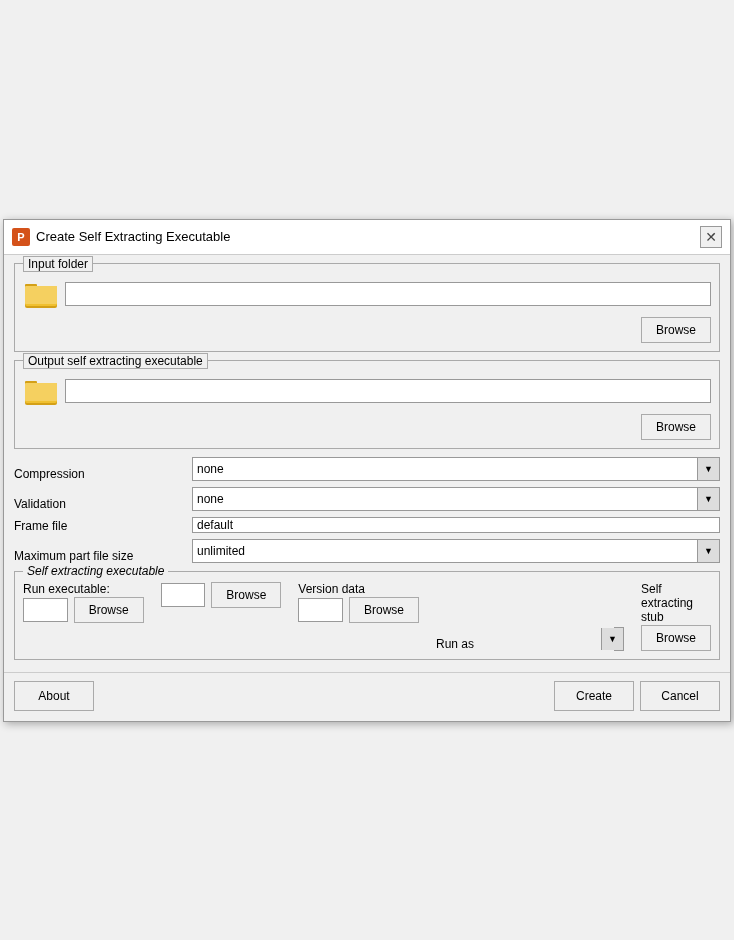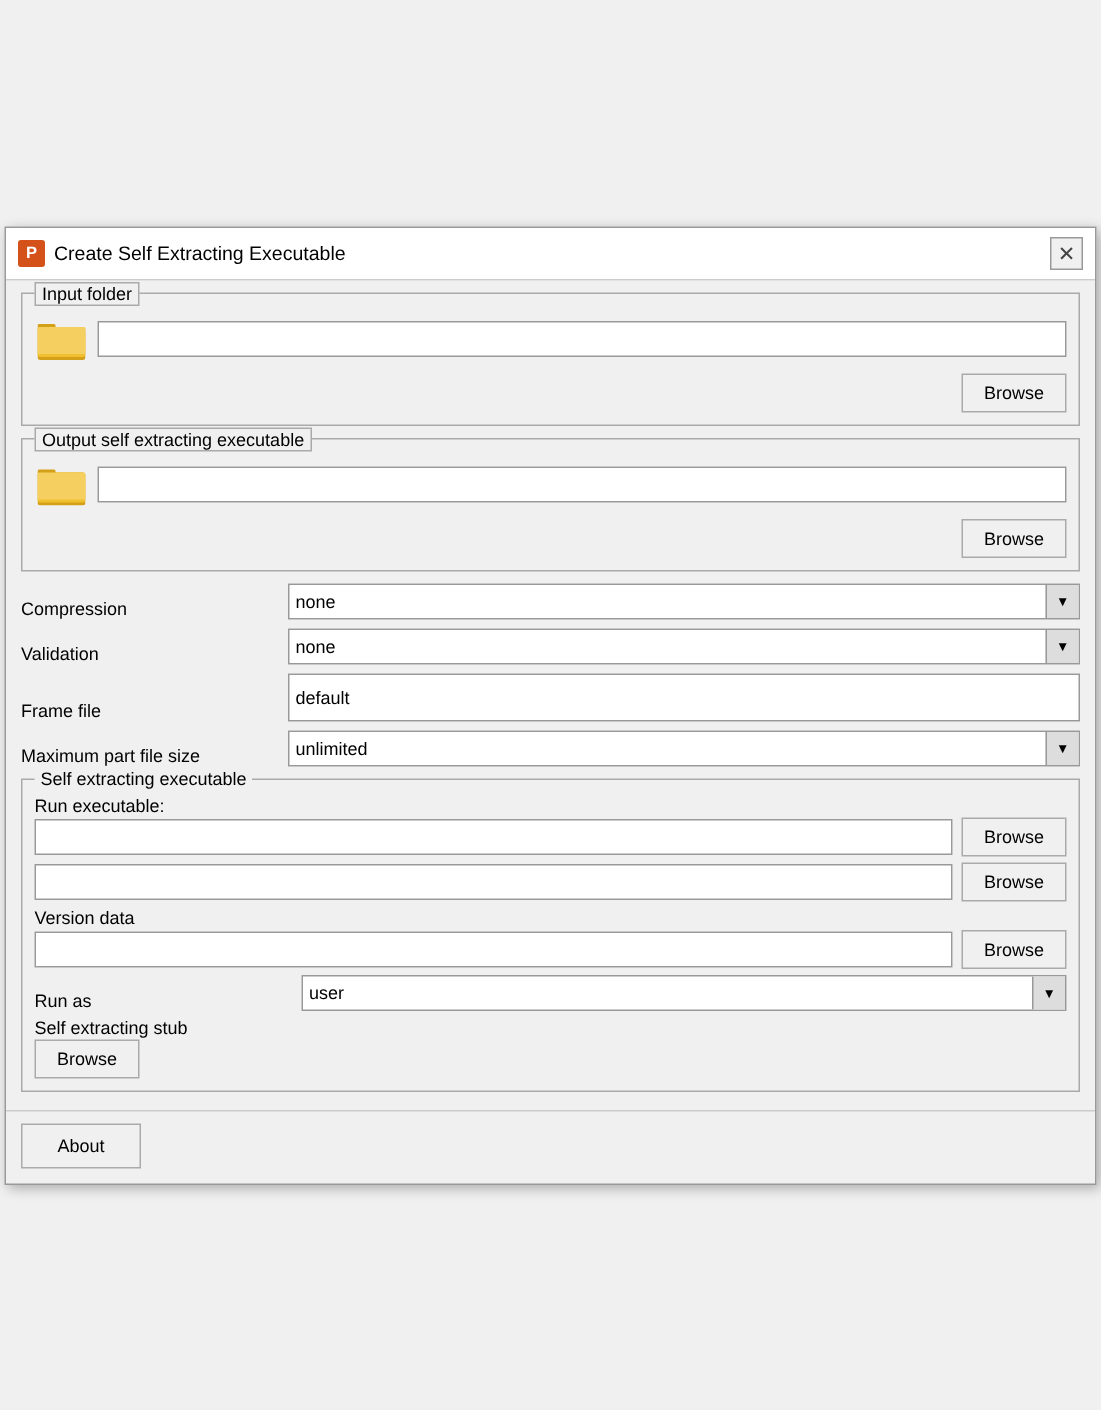--- a/index.html
+++ b/index.html
@@ -161,45 +161,46 @@
       background: #ddd;
       border-left: 1px solid #999;
       display: flex;
       align-items: center;
       justify-content: center;
       pointer-events: none;
       font-size: 9px;
     }
     .readonly-input {
       width: 100%;
-      height: 32px;
+      height: 16px;
       border: 1px solid #999;
       background: #fff;
       padding: 2px 4px;
       font-size: 12px;
       color: #000;
     }
     .section-fieldset {
       border: 1px solid #aaa;
       padding: 6px 8px 8px 8px;
       position: relative;
     }
     .section-legend {
       font-size: 12px;
       color: #000;
       padding: 0 4px;
       position: absolute;
       top: -8px;
       left: 8px;
       background: #f0f0f0;
+      font-style: italic;
     }
     .section-inner {
       display: flex;
-      flex-direction: column;
-      gap: 4px;
+      flex-direction: row;
+      gap: 17px;
       margin-top: 4px;
     }
     .sub-label {
       font-size: 12px;
       color: #000;
       margin-bottom: 1px;
     }
     .input-browse-row {
       display: flex;
       align-items: center;
@@ -399,14 +400,18 @@
 
       </div>
     </div>
 
   </div>
 
   <div class="bottom-buttons">
     <div class="bottom-left">
       <button class="btn-bottom">About</button>
     </div>
+    <div class="bottom-right">
+      <button class="btn-bottom">Create</button>
+      <button class="btn-bottom">Cancel</button>
+    </div>
   </div>
 </div>
 
 </body></html>

